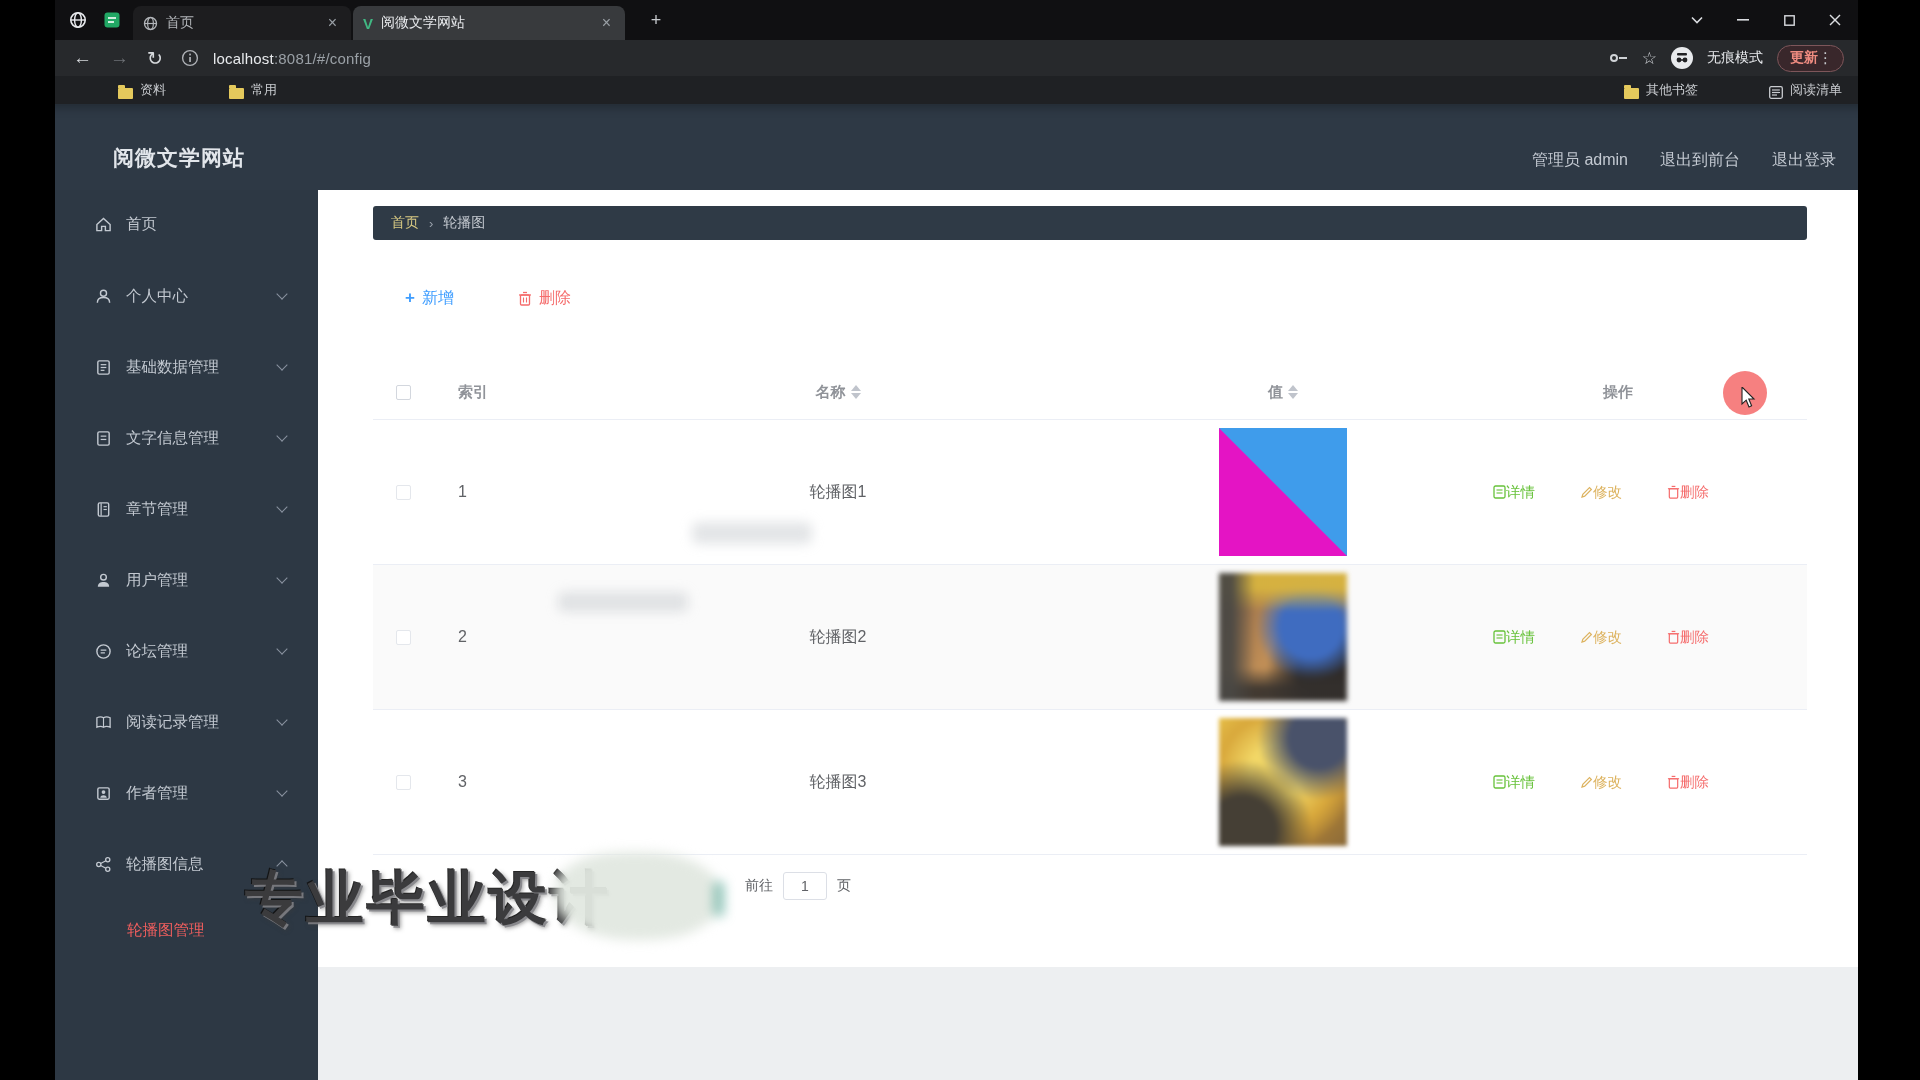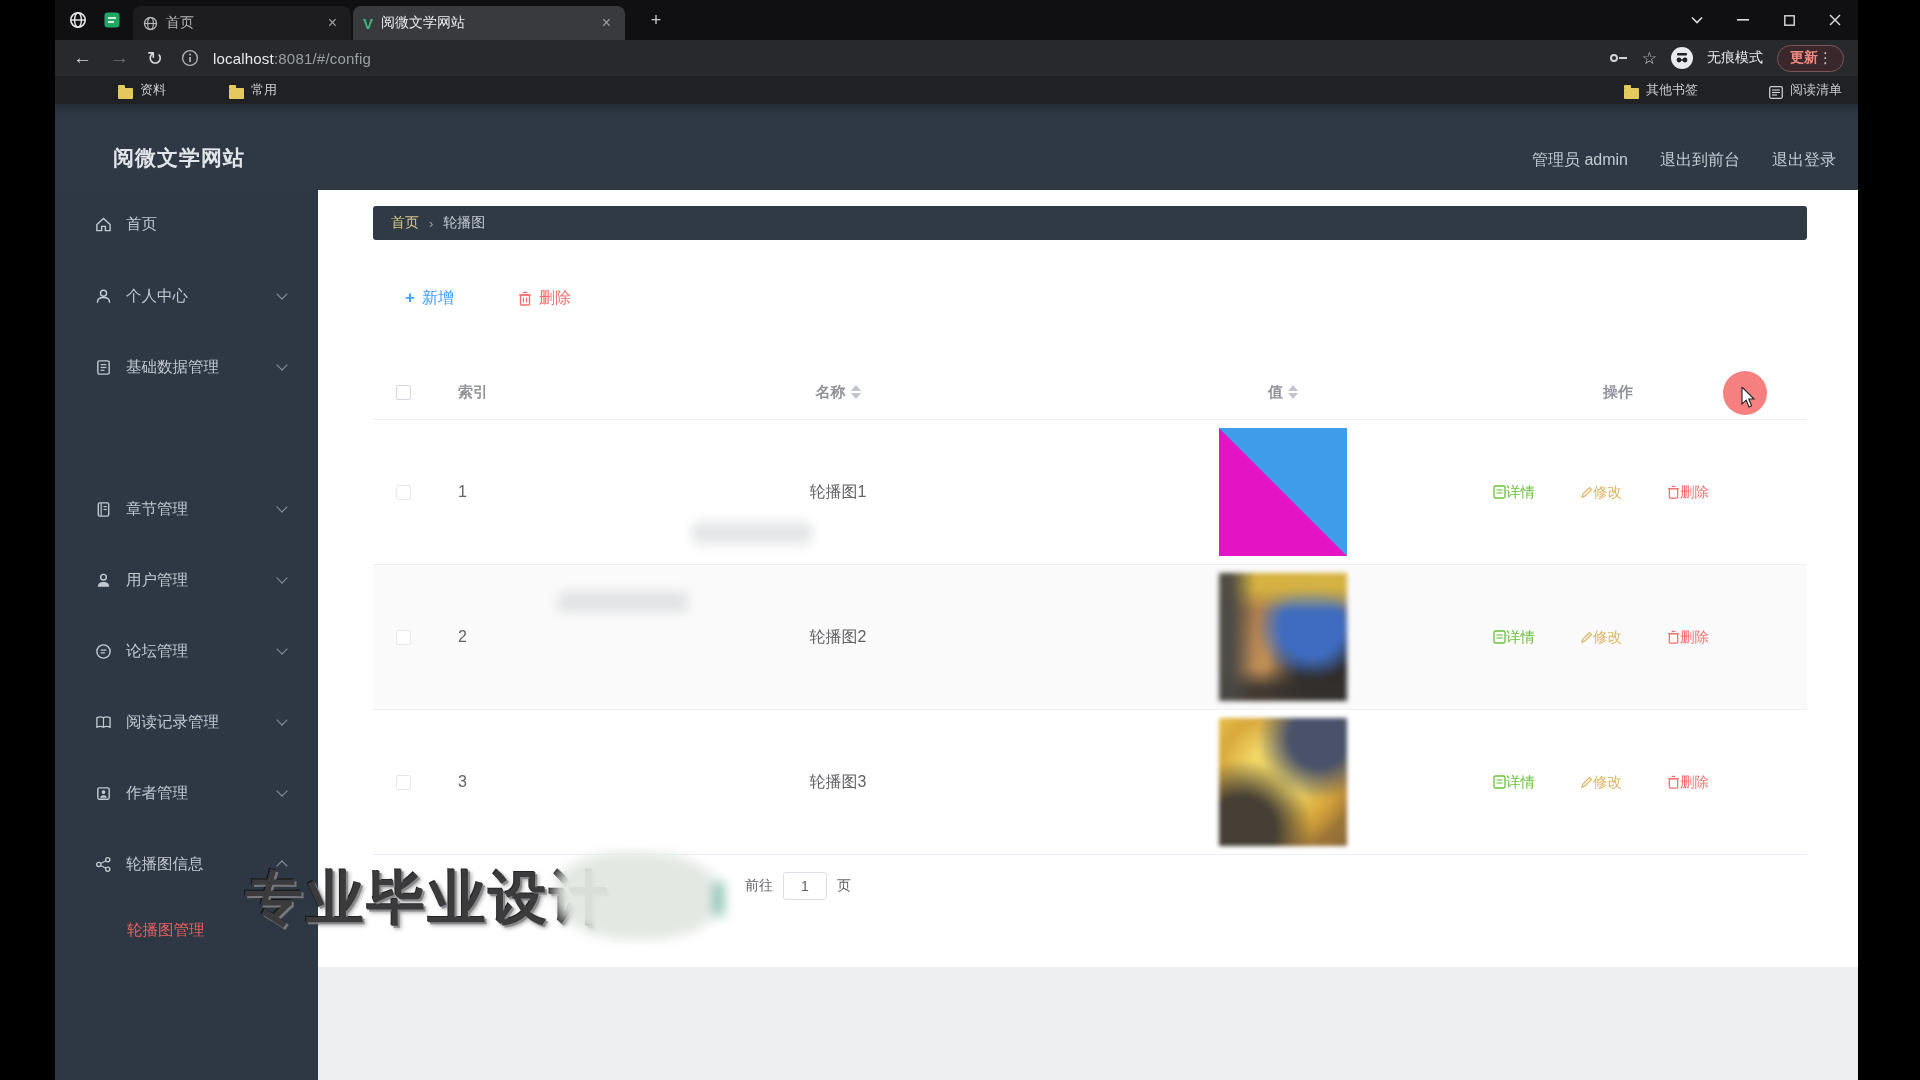--- a/index.html
+++ b/index.html
@@ -288,20 +288,29 @@
         <svg width="17" height="17" viewBox="0 0 18 18">
             <rect x="3" y="2" width="12" height="14" rx="1.5" fill="none" stroke="#c3c9d1" stroke-width="1.5"></rect>
             <line x1="6" y1="6" x2="12" y2="6" stroke="#c3c9d1" stroke-width="1.3"></line>
             <line x1="6" y1="9" x2="12" y2="9" stroke="#c3c9d1" stroke-width="1.3"></line>
             <line x1="6" y1="12" x2="10" y2="12" stroke="#c3c9d1" stroke-width="1.3"></line>
           </svg>
         <span>基础数据管理</span>
         <span class="chev"></span>
       </div>
 
+      <div class="menu-item" style="top:224px;">
+        <svg width="17" height="17" viewBox="0 0 18 18">
+            <rect x="3" y="2" width="12" height="14" rx="1.5" fill="none" stroke="#c3c9d1" stroke-width="1.5"></rect>
+            <line x1="6" y1="6.5" x2="12" y2="6.5" stroke="#c3c9d1" stroke-width="1.3"></line>
+            <line x1="6" y1="10" x2="12" y2="10" stroke="#c3c9d1" stroke-width="1.3"></line>
+          </svg>
+        <span>文字信息管理</span>
+        <span class="chev"></span>
+      </div>
 
       <div class="menu-item" style="top:295px;">
         <svg width="17" height="17" viewBox="0 0 18 18">
             <rect x="3.5" y="2" width="11" height="14" rx="1.5" fill="none" stroke="#c3c9d1" stroke-width="1.5"></rect>
             <line x1="6.5" y1="2.5" x2="6.5" y2="15.5" stroke="#c3c9d1" stroke-width="1.3"></line>
             <line x1="9" y1="6" x2="12.5" y2="6" stroke="#c3c9d1" stroke-width="1.2"></line>
             <line x1="9" y1="9" x2="12.5" y2="9" stroke="#c3c9d1" stroke-width="1.2"></line>
           </svg>
         <span>章节管理</span>
         <span class="chev"></span>

